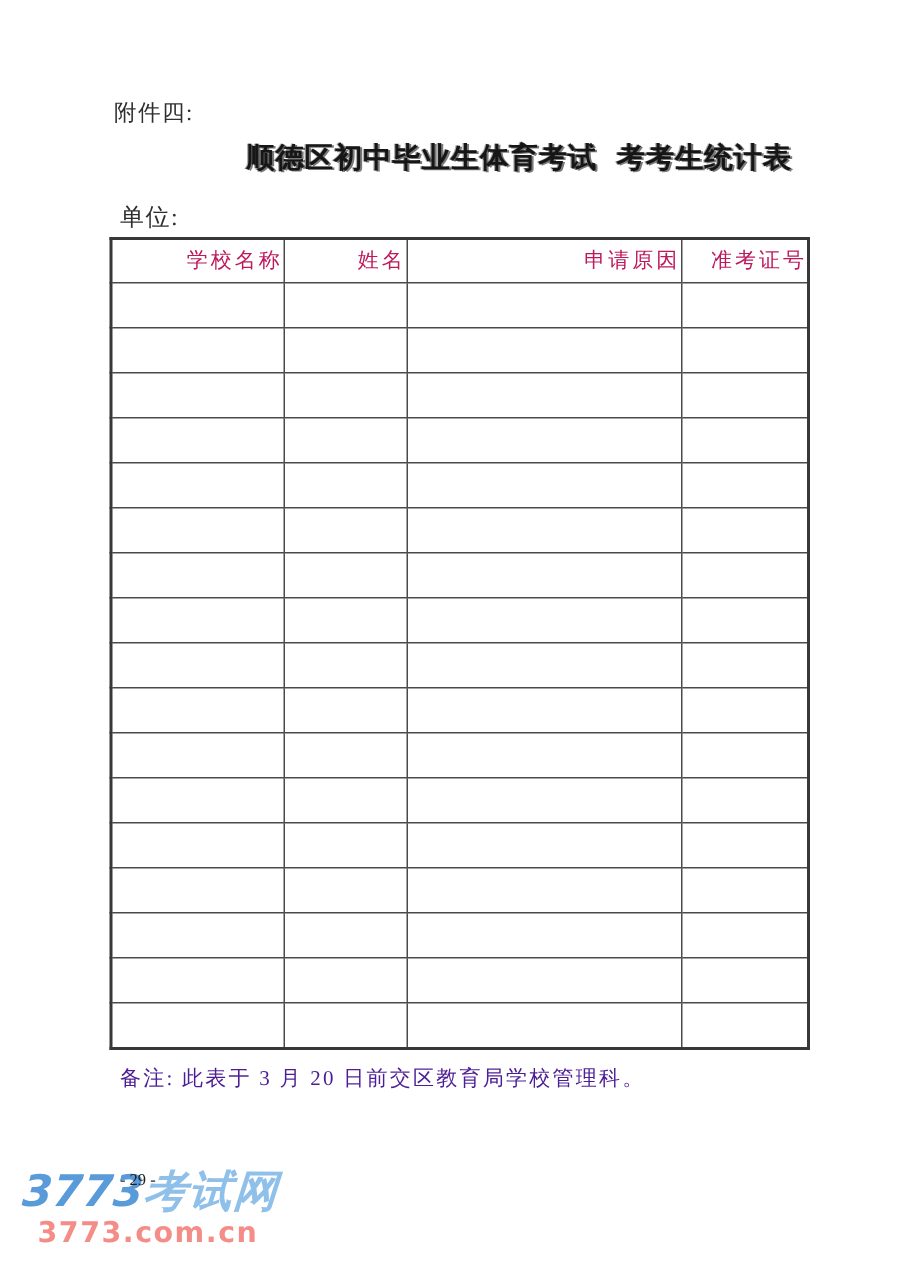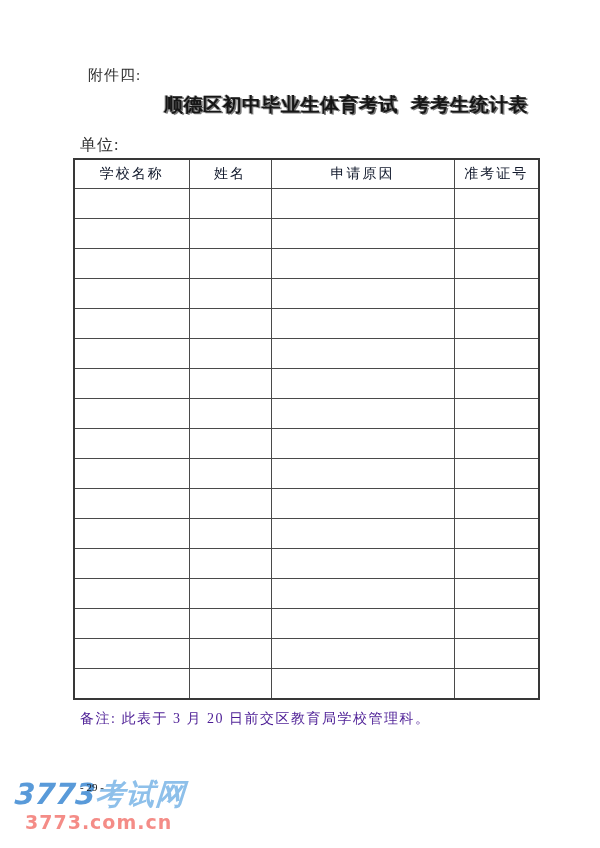--- a/index.html
+++ b/index.html
@@ -11,21 +11,21 @@
     position: relative;
     width: 600px;
     height: 848px;
     background: #ffffff;
     overflow: hidden;
     font-family: "Liberation Serif", "DejaVu Serif", serif;
     color: #2b2b2b;
   }
   .attachment-label {
     position: absolute;
-    left: 88px;
+    left: 76px;
     top: 66px;
     font-size: 15px;
     letter-spacing: 1px;
     color: #2e2e2e;
   }
   .doc-title {
     position: absolute;
     left: 135px;
     top: 92px;
     font-size: 19px;
@@ -61,22 +61,22 @@
   table.stat-table td {
     border: 1px solid #4a4a4a;
     padding: 0;
     background: #ffffff;
   }
   table.stat-table th {
     height: 28px;
     font-size: 14px;
     font-weight: normal;
     letter-spacing: 2px;
-    color: #0f172a;
-    text-align: center;
+    color: #be185d;
+    text-align: right;
     vertical-align: middle;
   }
   table.stat-table td {
     height: 29px;
   }
   .note-text {
     position: absolute;
     left: 80px;
     top: 710px;
     font-size: 14px;

